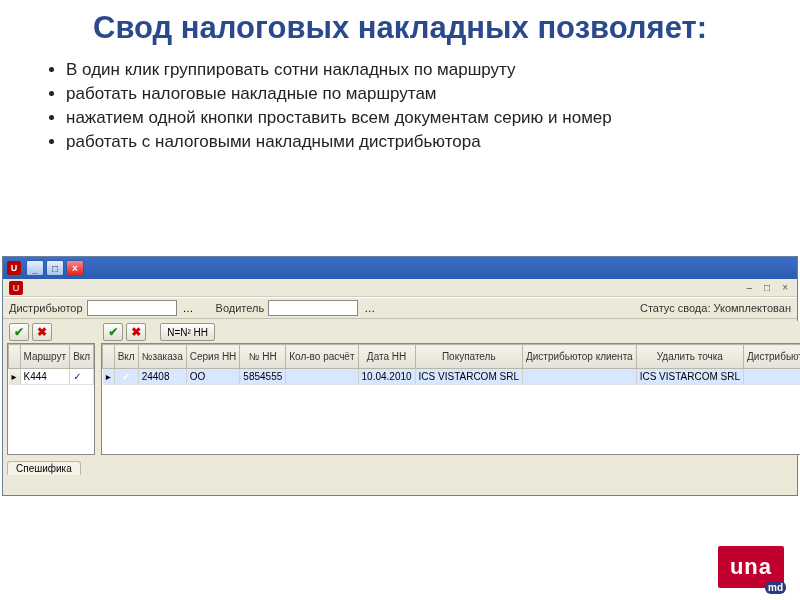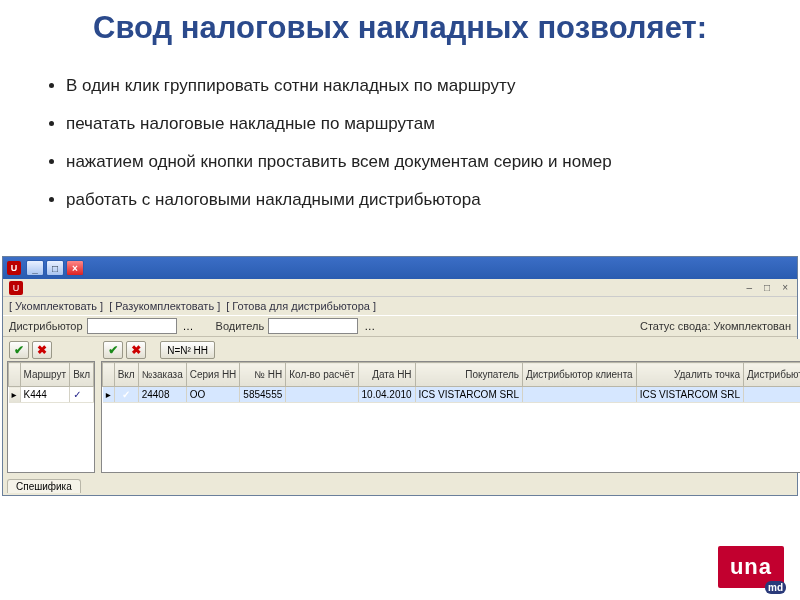--- a/index.html
+++ b/index.html
@@ -1,19 +1,19 @@
 <!DOCTYPE html>
 <html><head>
 <meta charset="utf-8">
 <style>
   * { box-sizing: border-box; margin: 0; padding: 0; }
   body { width: 800px; height: 600px; font-family: Arial, sans-serif; background: #fff; position: relative; overflow: hidden; }
   .slide-title { color: #2b4a8c; font-size: 31px; font-weight: bold; text-align: center; padding: 10px 20px 6px; line-height: 1.15; }
   .bullets { padding: 6px 40px 8px 50px; font-size: 17px; color: #222; }
-  .bullets li { margin: 18px 0 4px 16px; list-style: disc; }
+  .bullets li { margin: 2px 0 4px 16px; list-style: disc; }
   
   .app { position: absolute; left: 2px; right: 2px; top: 256px; height: 240px; border: 1px solid #6a7f9b; background: #ece9d8; font-size: 11px; }
   .titlebar { height: 22px; background: linear-gradient(#3b6ec6,#2a5cb0); color: #fff; display: flex; align-items: center; padding: 0 4px; }
   .titlebar .icon-u { width: 14px; height: 14px; background: #b00; color: #fff; font-weight: bold; font-size: 9px; display: flex; align-items: center; justify-content: center; margin-right: 5px; border-radius: 2px; }
   .titlebar .title { flex: 1; font-weight: bold; font-size: 11px; white-space: nowrap; overflow: hidden; }
   .winbtns { display: flex; gap: 2px; }
   .winbtn { width: 18px; height: 16px; background: linear-gradient(#e8f0ff,#a8c4f0); border: 1px solid #2a5cb0; border-radius: 2px; display: flex; align-items: center; justify-content: center; font-size: 10px; font-weight: bold; color: #234; cursor: pointer; }
   .winbtn.close { background: linear-gradient(#f88,#d22); color: #fff; }
   .subbar { height: 18px; background: #ece9d8; display: flex; align-items: center; padding: 0 6px; border-bottom: 1px solid #ccc; }
   .subbar .icon-u2 { width: 14px; height: 14px; background: #b00; color: #fff; font-size: 9px; display: flex; align-items: center; justify-content: center; border-radius: 2px; }
@@ -31,66 +31,61 @@
   .pane { display: flex; flex-direction: column; }
   .pane.left { width: 130px; }
   .pane.right { flex: 1; }
   .tbar { height: 22px; display: flex; align-items: center; gap: 3px; padding: 1px 2px; background: #ece9d8; }
   .btn { width: 20px; height: 18px; background: linear-gradient(#fefefe,#e2e0d2); border: 1px solid #9a9888; border-radius: 2px; display: flex; align-items: center; justify-content: center; font-size: 12px; cursor: pointer; }
   .btn.check { color: #1a8a1a; font-weight: bold; }
   .btn.cross { color: #c00; font-weight: bold; }
   .btn.nn { width: auto; padding: 0 6px; font-size: 10px; }
   .grid-wrap { flex: 1; background: #fff; border: 1px solid #888; overflow: hidden; position: relative; }
   .grid { width: 100%; border-collapse: collapse; font-size: 10px; }
-  .grid th { background: linear-gradient(#f5f3e9,#e4e2d6); border: 1px solid #b8b6a8; padding: 2px 3px; font-weight: normal; color: #333; text-align: right; height: 24px; white-space: nowrap; }
+  .grid th { background: linear-gradient(#f5f3e9,#e4e2d6); border: 1px solid #b8b6a8; padding: 2px 3px; font-weight: normal; color: #333; text-align: center; height: 24px; white-space: nowrap; }
   .grid td { border-right: 1px solid #d4d2c6; border-bottom: 1px solid #e4e2d6; padding: 2px 3px; height: 16px; white-space: nowrap; }
   .grid .rowmark { width: 14px; background: linear-gradient(#f5f3e9,#e4e2d6); text-align: center; }
   .grid .sel td { background: #d6e7ff; }
   .grid .on-checkcell { background: #2a6; color: #fff; text-align: center; font-weight: bold; }
   .check-on { color: #228; }
   .bottom-tabs { height: 18px; background: #ece9d8; display: flex; align-items: flex-end; padding: 0 4px; gap: 2px; }
   .tab { background: #f5f3e9; border: 1px solid #b8b6a8; border-bottom: none; padding: 1px 8px; font-size: 10px; border-radius: 3px 3px 0 0; cursor: pointer; }
   .statusbar { position: absolute; bottom: 0; left: 0; right: 0; height: 18px; background: #ece9d8; border-top: 1px solid #bbb; display: flex; align-items: center; gap: 14px; padding: 0 8px; font-size: 11px; color: #333; }
   .statusbar span { cursor: pointer; }
   
   .logo { position: absolute; bottom: 12px; right: 16px; display: flex; align-items: center; }
   .logo .box { background: #c2002f; color: #fff; font-weight: bold; font-size: 22px; padding: 8px 12px; letter-spacing: 1px; border-radius: 2px; }
   .logo .md { position: absolute; right: -2px; bottom: -6px; background: #2a3a7a; color: #fff; font-size: 10px; padding: 1px 3px; border-radius: 6px; font-weight: bold; }
 </style>
 </head>
 <body>
 
 <h1 class="slide-title">Свод налоговых накладных позволяет:</h1>
 <ul class="bullets">
   <li>В один клик группировать сотни накладных по маршруту</li>
-  <li>печатать налоговые накладные по маршрутам</li>
+  <li>работать налоговые накладные по маршрутам</li>
   <li>нажатием одной кнопки проставить всем документам серию и номер</li>
   <li>работать с налоговыми накладными дистрибьютора</li>
 </ul>
 
 <div class="app">
   <div class="titlebar">
     <div class="icon-u">U</div>
     <div class="winbtns">
       <div class="winbtn">_</div>
       <div class="winbtn">□</div>
       <div class="winbtn close">×</div>
     </div>
   </div>
   <div class="subbar">
     <div class="icon-u2">U</div>
     <div class="spacer"></div>
     <span class="mini">–</span>
     <span class="mini">□</span>
     <span class="mini">×</span>
-  </div>
-  <div class="actionbar">
-    <span>[ Укомплектовать ]</span>
-    <span>[ Разукомплектовать ]</span>
-    <span>[ Готова для дистрибьютора ]</span>
   </div>
   <div class="filterbar">
     <label>Дистрибьютор</label>
     <input style="width: 90px;">
     <span class="dots">…</span>
     <label style="margin-left:16px">Водитель</label>
     <input style="width: 90px;">
     <span class="dots">…</span>
     <div class="status">Статус свода: Укомплектован</div>
   </div>

